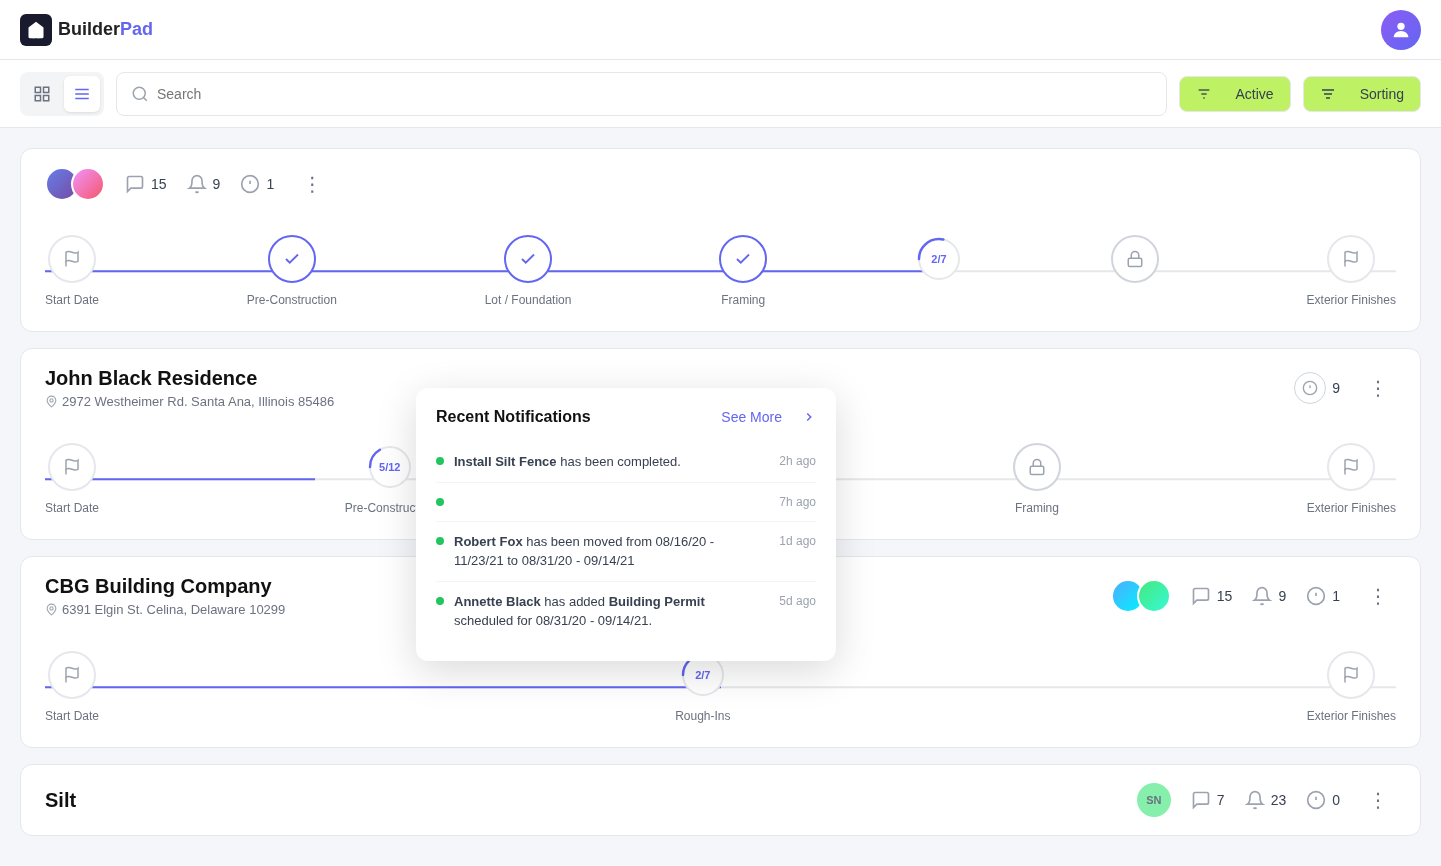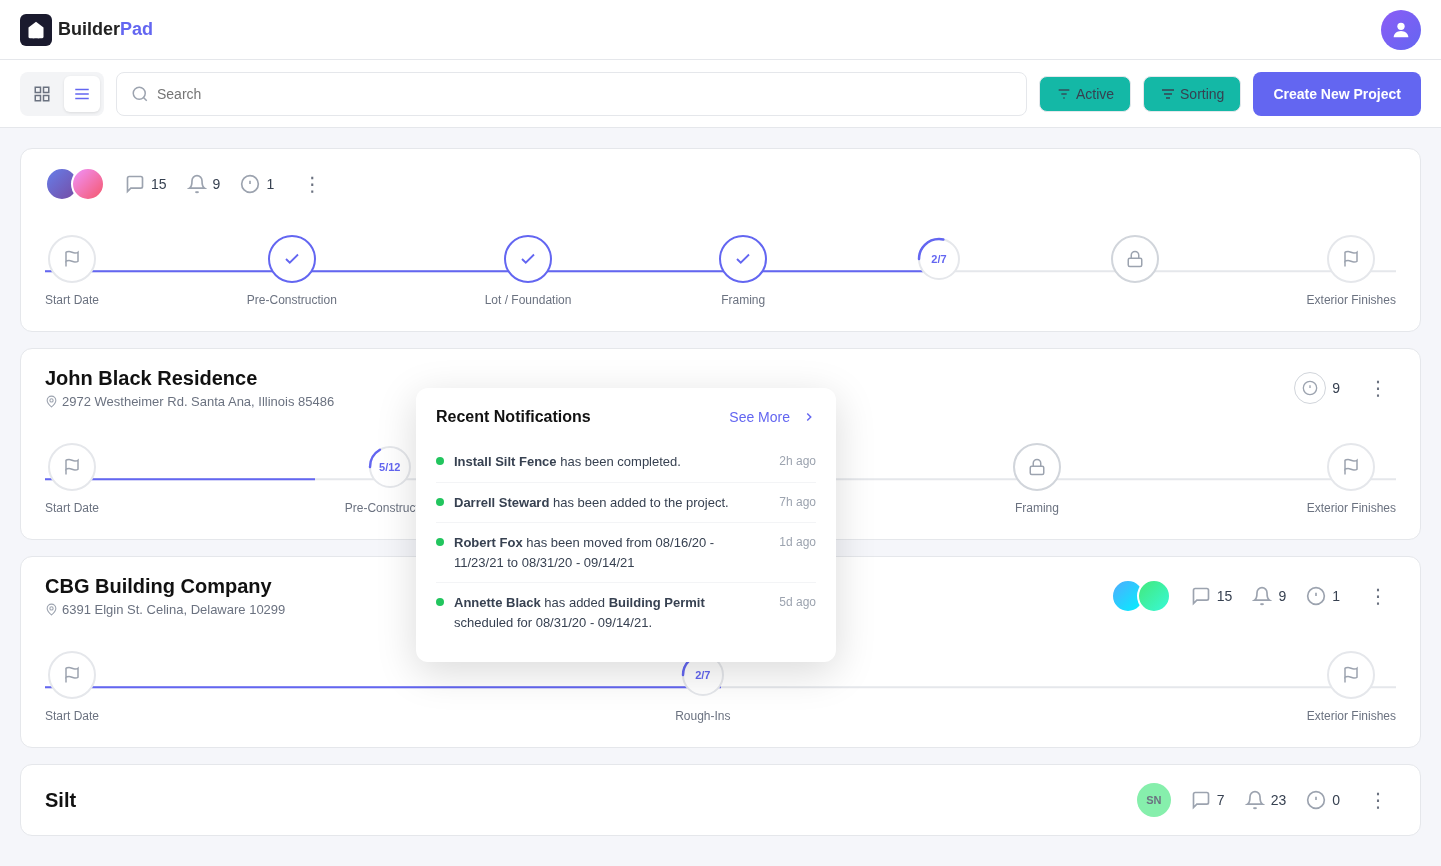--- a/index.html
+++ b/index.html
@@ -28,21 +28,21 @@
       align-items: center;
       padding: 0 20px;
       height: 68px;
       gap: 12px;
     }
     .view-toggle { display: flex; gap: 4px; background: #f3f4f6; border-radius: 8px; padding: 4px; }
     .view-btn { width: 36px; height: 36px; border: none; border-radius: 6px; cursor: pointer; display: flex; align-items: center; justify-content: center; background: transparent; color: #6b7280; }
     .view-btn.active { background: #fff; color: #6366f1; box-shadow: 0 1px 3px rgba(0,0,0,0.1); }
     .search-bar { flex: 1; display: flex; align-items: center; gap: 8px; background: #fff; border: 1px solid #e5e7eb; border-radius: 8px; padding: 0 14px; height: 44px; }
     .search-bar input { border: none; outline: none; flex: 1; font-size: 14px; color: #6b7280; background: transparent; }
-    .filter-btn { display: flex; align-items: center; gap: 4px; padding: 0 16px; height: 36px; border: 1px solid #e5e7eb; border-radius: 8px; background: #14b8a6; cursor: pointer; font-size: 14px; color: #374151; }
+    .filter-btn { display: flex; align-items: center; gap: 24px; padding: 0 16px; height: 36px; border: 1px solid #e5e7eb; border-radius: 8px; background: #bef264; cursor: pointer; font-size: 14px; color: #374151; }
     .create-btn { padding: 0 20px; height: 44px; background: #6366f1; color: #fff; border: none; border-radius: 8px; cursor: pointer; font-size: 14px; font-weight: 600; white-space: nowrap; }
 
     
     .main { padding: 20px; display: flex; flex-direction: column; gap: 16px; position: relative; }
 
     
     .project-card { background: #fff; border-radius: 12px; border: 1px solid #e5e7eb; overflow: hidden; }
     .project-header { display: flex; align-items: center; justify-content: space-between; padding: 18px 24px; }
     .project-info h2 { font-size: 20px; font-weight: 700; color: #111; }
     .project-address { display: flex; align-items: center; gap: 4px; color: #6b7280; font-size: 13px; margin-top: 4px; }
@@ -80,21 +80,21 @@
       left: 416px;
       width: 420px;
       background: #fff;
       border-radius: 12px;
       box-shadow: 0 10px 40px rgba(0,0,0,0.15);
       z-index: 100;
       padding: 20px;
     }
     .notif-header { display: flex; align-items: center; justify-content: space-between; margin-bottom: 16px; }
     .notif-title { font-size: 16px; font-weight: 700; color: #111; }
-    .see-more { color: #6366f1; font-size: 14px; cursor: pointer; display: flex; align-items: center; gap: 12px; }
+    .see-more { color: #6366f1; font-size: 14px; cursor: pointer; display: flex; align-items: center; gap: 20px; }
     .notif-item { display: flex; gap: 10px; padding: 10px 0; border-bottom: 1px solid #f3f4f6; font-size: 13px; color: #374151; line-height: 1.5; }
     .notif-item:last-child { border-bottom: none; }
     .notif-dot { width: 8px; height: 8px; border-radius: 50%; background: #22c55e; margin-top: 5px; flex-shrink: 0; }
     .notif-time { color: #9ca3af; font-size: 12px; white-space: nowrap; margin-left: auto; padding-left: 12px; }
     .notif-bold { font-weight: 700; }
 
     
     .smith-avatar { width: 34px; height: 34px; border-radius: 50%; background: #86efac; display: flex; align-items: center; justify-content: center; font-size: 11px; font-weight: 700; color: #6b7280; }
 
     
@@ -155,23 +155,20 @@
         <line x1="11" y1="18" x2="13" y2="18"></line>
     </svg>
     <span>Active</span>
   </button>
   <button class="filter-btn">
     <svg width="16" height="16" viewBox="0 0 24 24" fill="none" stroke="currentColor" stroke-width="2">
       <path d="M3 6h18M6 12h12M9 18h6"></path>
     </svg>
     <span>Sorting</span>
   </button>
-  <button class="create-btn">
-    <span>Create New Project</span>
-  </button>
 </div>
 
 <main class="main">
 
   <div class="project-card">
     <div class="project-header">
       <div class="project-header-right">
         <div class="avatar-group">
           <div class="avatar-small av1"></div>
           <div class="avatar-small av2"></div>
@@ -490,24 +487,20 @@
       <div class="notif-dot"></div>
       <div>
         <span class="notif-bold">Install Silt Fence</span>
         <span> has been completed.</span>
       </div>
       <span class="notif-time">2h ago</span>
     </div>
 
     <div class="notif-item">
       <div class="notif-dot"></div>
-      <div>
-        <span class="notif-bold">Darrell Steward</span>
-        <span> has been added to the project.</span>
-      </div>
       <span class="notif-time">7h ago</span>
     </div>
 
     <div class="notif-item">
       <div class="notif-dot"></div>
       <div style="flex:1;">
         <span class="notif-bold">Robert Fox</span>
         <span> has been moved from 08/16/20 - 11/23/21 to 08/31/20 - 09/14/21</span>
       </div>
       <span class="notif-time">1d ago</span>

